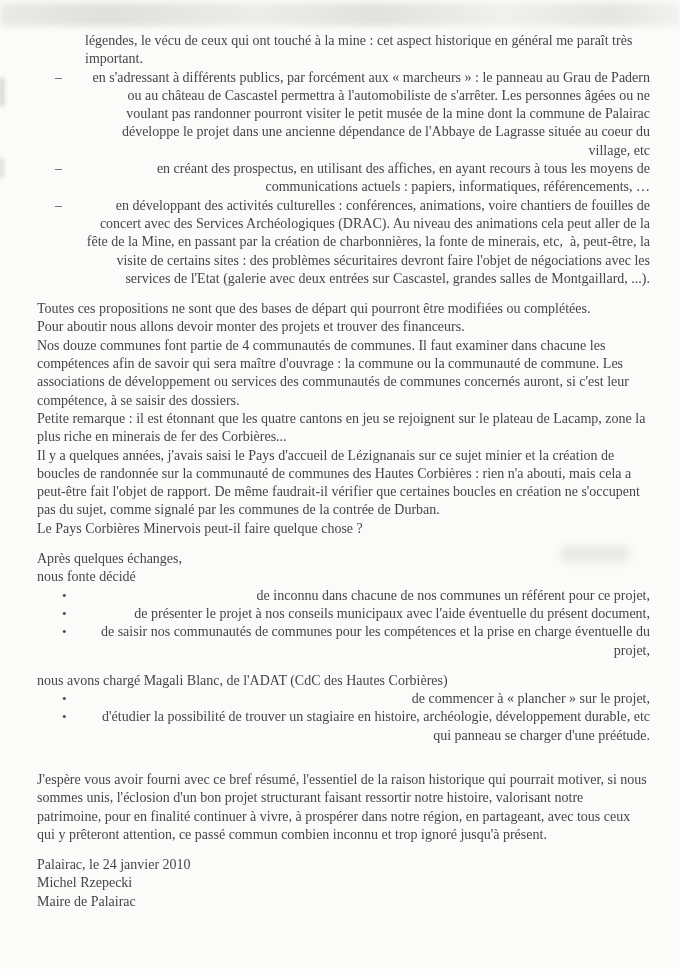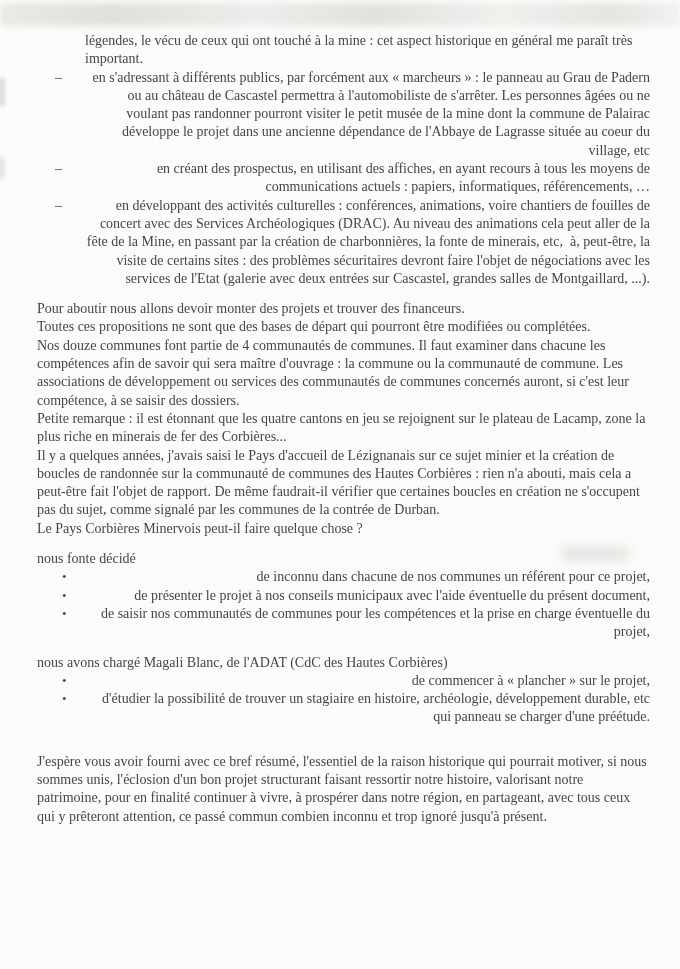--- a/index.html
+++ b/index.html
@@ -76,29 +76,30 @@
       <span class="marker">–</span>
       <p class="li-text">en créant des prospectus, en utilisant des affiches, en ayant recours à tous les moyens de communications actuels : papiers, informatiques, référencements, …</p>
     </div>
     <div class="li">
       <span class="marker">–</span>
       <p class="li-text">en développant des activités culturelles : conférences, animations, voire chantiers de fouilles de concert avec des Services Archéologiques (DRAC). Au niveau des animations cela peut aller de la fête de la Mine, en passant par la création de charbonnières, la fonte de minerais, etc,  à, peut-être, la visite de certains sites : des problèmes sécuritaires devront faire l'objet de négociations avec les services de l'Etat (galerie avec deux entrées sur Cascastel, grandes salles de Montgaillard, ...).</p>
     </div>
   </div>
 
   <div class="sec sec-b">
+    <p>Toutes ces propositions ne sont que des bases de départ qui pourront être modifiées ou complétées.</p>
     <p>Pour aboutir nous allons devoir monter des projets et trouver des financeurs.</p>
-    <p>Toutes ces propositions ne sont que des bases de départ qui pourront être modifiées ou complétées.</p>
     <p>Nos douze communes font partie de 4 communautés de communes. Il faut examiner dans chacune les compétences afin de savoir qui sera maître d'ouvrage : la commune ou la communauté de commune. Les associations de développement ou services des communautés de communes concernés auront, si c'est leur compétence, à se saisir des dossiers.</p>
     <p>Petite remarque : il est étonnant que les quatre cantons en jeu se rejoignent sur le plateau de Lacamp, zone la plus riche en minerais de fer des Corbières...</p>
     <p>Il y a quelques années, j'avais saisi le Pays d'accueil de Lézignanais sur ce sujet minier et la création de boucles de randonnée sur la communauté de communes des Hautes Corbières : rien n'a abouti, mais cela a peut-être fait l'objet de rapport. De même faudrait-il vérifier que certaines boucles en création ne s'occupent pas du sujet, comme signalé par les communes de la contrée de Durban.</p>
     <p>Le Pays Corbières Minervois peut-il faire quelque chose ?</p>
   </div>
 
   <div class="sec sec-c">
+    <p>Après quelques échanges,</p>
     <p>nous fonte décidé</p>
     <div class="li bullet">
       <span class="marker">•</span>
       <p class="li-text">de inconnu dans chacune de nos communes un référent pour ce projet,</p>
     </div>
     <div class="li bullet">
       <span class="marker">•</span>
       <p class="li-text">de présenter le projet à nos conseils municipaux avec l'aide éventuelle du présent document,</p>
     </div>
     <div class="li bullet">
@@ -114,14 +115,19 @@
       <p class="li-text">de commencer à « plancher » sur le projet,</p>
     </div>
     <div class="li bullet">
       <span class="marker">•</span>
       <p class="li-text">d'étudier la possibilité de trouver un stagiaire en histoire, archéologie, développement durable, etc qui panneau se charger d'une préétude.</p>
     </div>
   </div>
 
   <p class="sec sec-e">J'espère vous avoir fourni avec ce bref résumé, l'essentiel de la raison historique qui pourrait motiver, si nous sommes unis, l'éclosion d'un bon projet structurant faisant ressortir notre histoire, valorisant notre patrimoine, pour en finalité continuer à vivre, à prospérer dans notre région, en partageant, avec tous ceux qui y prêteront attention, ce passé commun combien inconnu et trop ignoré jusqu'à présent.</p>
 
+  <div class="sec sec-f">
+    <p>Palairac, le 24 janvier 2010</p>
+    <p>Michel Rzepecki</p>
+    <p>Maire de Palairac</p>
+  </div>
 
 </div>
 
 </body></html>

